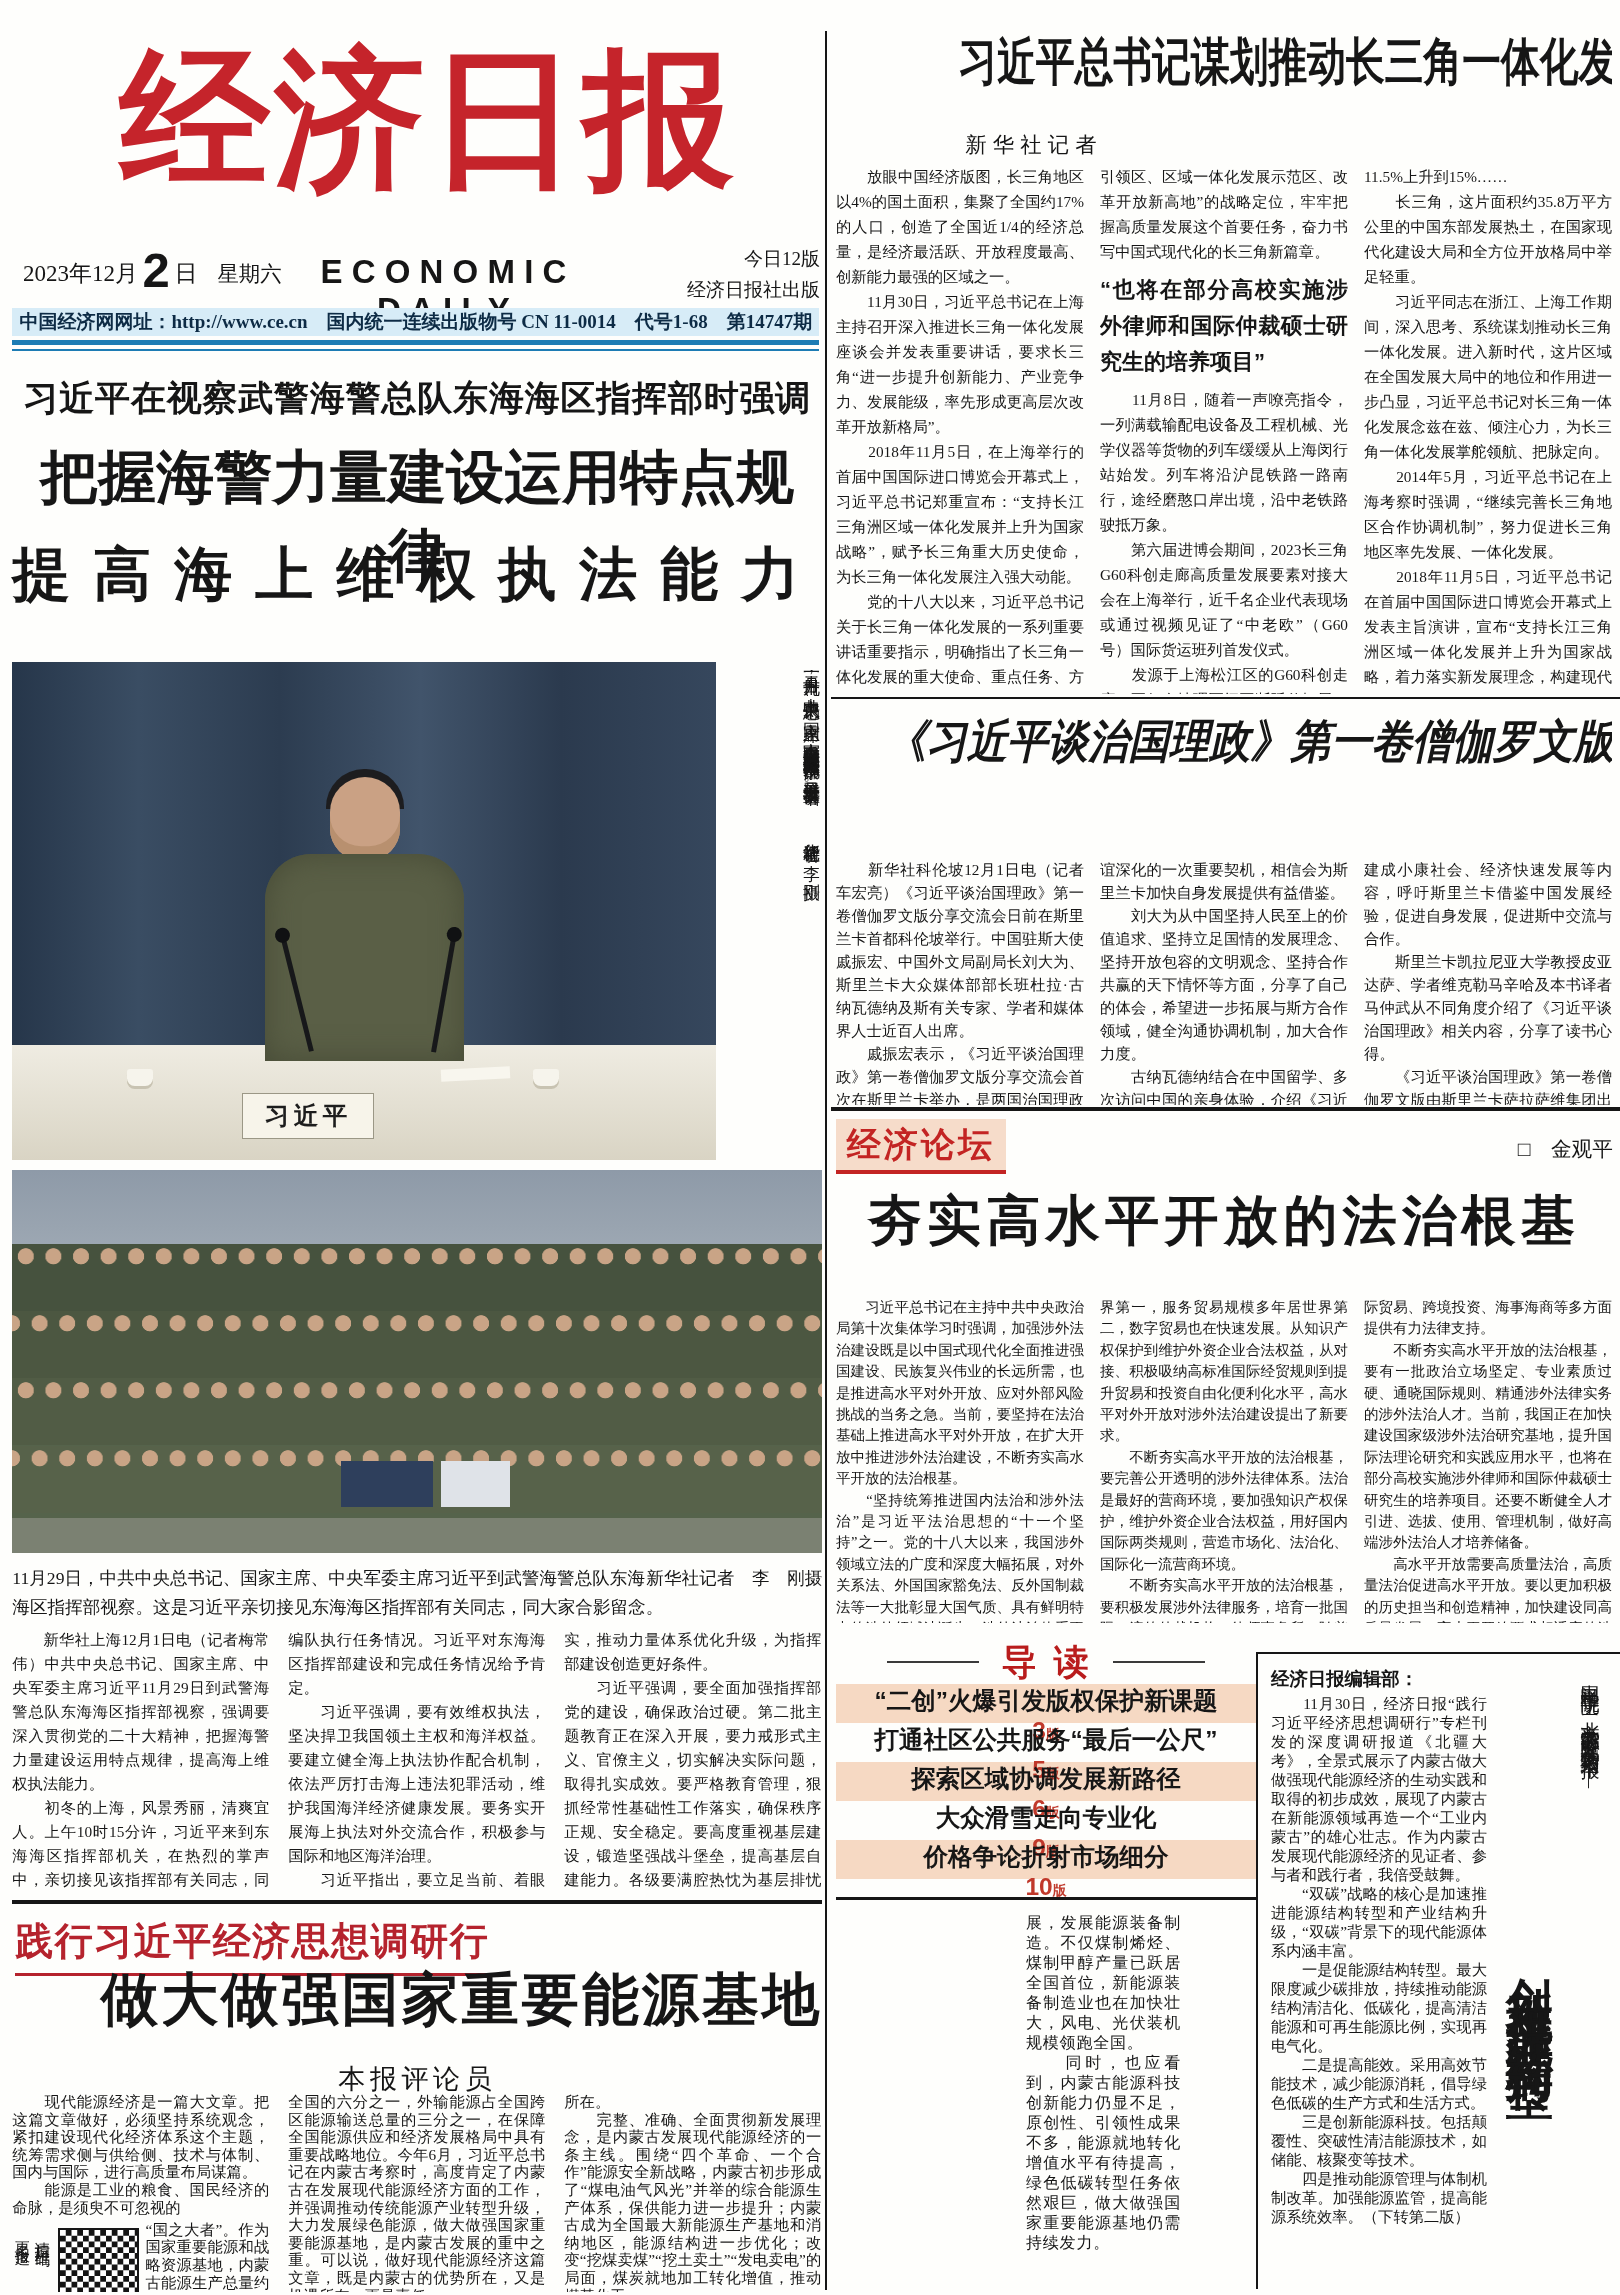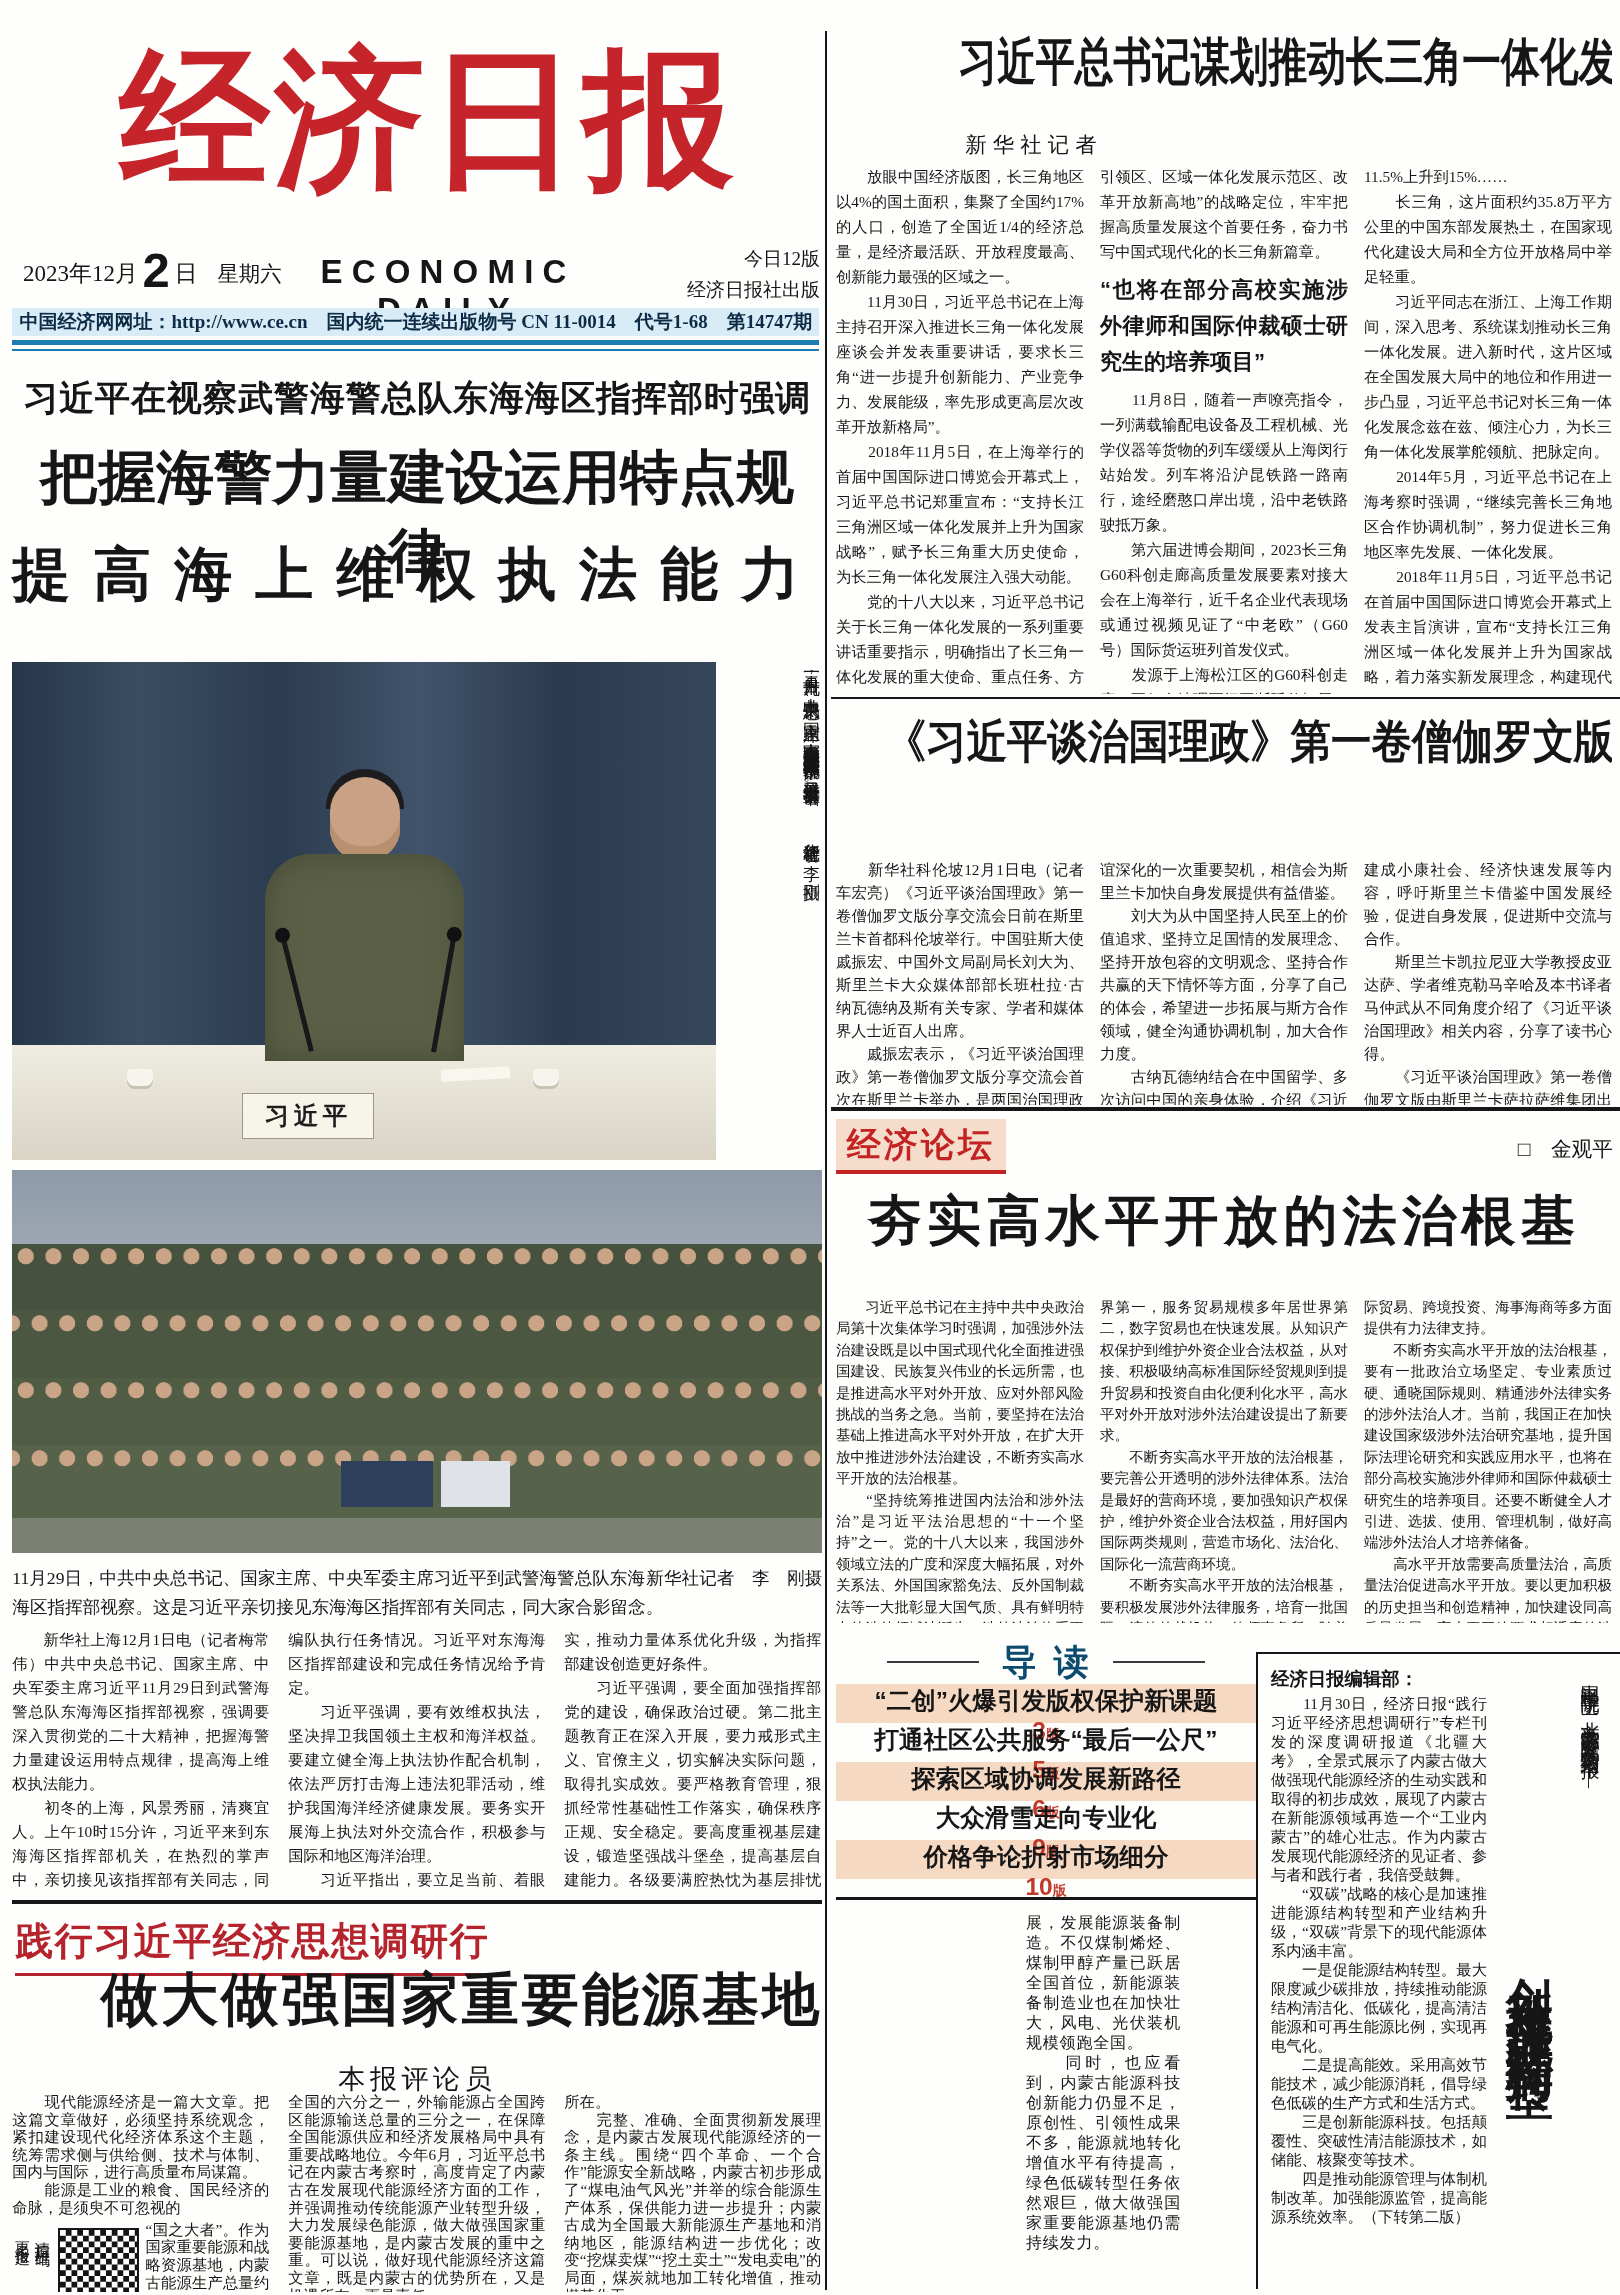--- a/index.html
+++ b/index.html
@@ -79,37 +79,37 @@
   
   #vdivide{left:825px;top:31px;width:2.3px;height:2259px;}
   #yzh{left:836px;top:27.6px;width:776px;height:83px;text-align:center;}
   #yzh span{display:inline-block;font-size:51px;white-space:nowrap;transform:scaleX(.76);transform-origin:center;}
   #yzby{left:858px;top:130px;width:352px;text-align:center;font-size:21.4px;letter-spacing:6.1px;}
   #yzbody{left:836px;top:164px;width:776px;height:530px;}
   #yzbody .c{width:248px;margin-right:16px;font-size:15.3px;line-height:25px;height:530px;}
   .pullquote{font-family:"Liberation Sans",sans-serif;font-weight:700;font-size:22px;line-height:36px;
              margin:7.7px 0;text-align:justify;}
   #rule912{left:831px;top:697px;width:790px;height:2.3px;}
-  #slh1{left:836px;top:711px;width:776px;text-align:center;}
+  #slh1{left:836px;top:711px;width:776px;text-align:center;font-style:italic;}
   #slh1 span{display:inline-block;font-size:46px;white-space:nowrap;transform:scaleX(.88);transform-origin:center;}
   #slh2{left:836px;top:776px;width:776px;text-align:center;font-size:46px;letter-spacing:18.4px;}
   #slbody{left:836px;top:858px;width:776px;height:247px;}
   #slbody .c{width:248px;margin-right:16px;font-size:15.3px;line-height:23px;height:247px;}
   #rule1446{left:831px;top:1107px;width:790px;height:3.8px;}
   #forumbadge{left:836px;top:1119px;background:#f6dcca;color:#c32423;font-size:34px;
               padding:3.1px 10.7px 1.5px 10.7px;border-bottom:4.6px solid #c32423;letter-spacing:3.1px;}
   #forumauthor{left:1432px;top:1135px;width:181px;text-align:right;font-size:20.7px;}
   #forumh{left:836px;top:1185px;width:776px;text-align:center;font-size:54px;letter-spacing:5.4px;}
   #forumbody{left:836px;top:1297px;width:776px;height:326px;}
   #forumbody .c{width:248px;margin-right:16px;font-size:14.5px;line-height:21.4px;height:326px;}
   
   #guide{left:836px;top:1640px;width:420px;height:257px;border-bottom:3.8px solid #161616;}
   .guide-head{display:flex;align-items:center;justify-content:center;height:44px;}
   .guide-head .bar{width:92px;height:2.3px;background:#3a3a3a;}
-  .guide-title{color:#0c4a6e;font-size:35px;font-weight:700;letter-spacing:17px;padding:0 7.7px 0 23px;
+  .guide-title{color:#b91c1c;font-size:35px;font-weight:700;letter-spacing:17px;padding:0 7.7px 0 23px;
                font-family:"Liberation Sans",sans-serif;}
   .guide-item{display:flex;justify-content:space-between;align-items:center;height:39px;padding:0 10.7px;
               font-size:24.5px;font-weight:700;font-family:"Liberation Sans",sans-serif;flex-direction:column;}
   .guide-item.shade{background:#f6d9c3;}
   .guide-page{color:#c0392b;font-size:24.5px;font-weight:700;}
   .guide-page em{font-style:normal;font-size:13.8px;}
   #ecol4{left:1026px;top:1913px;width:155px;height:377px;font-size:16px;line-height:20px;letter-spacing:0.8px;}
   
   #letterrule{left:1256px;top:1652px;width:364px;height:2.3px;}
   #lettervr{left:1256px;top:1652px;width:1.5px;height:637px;}

